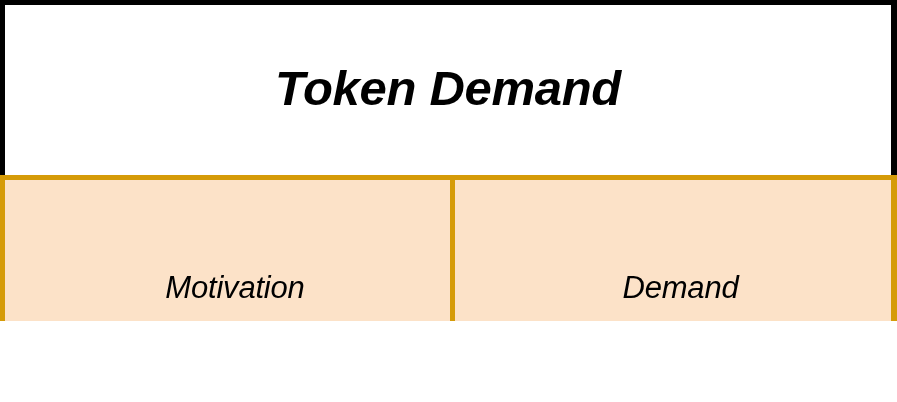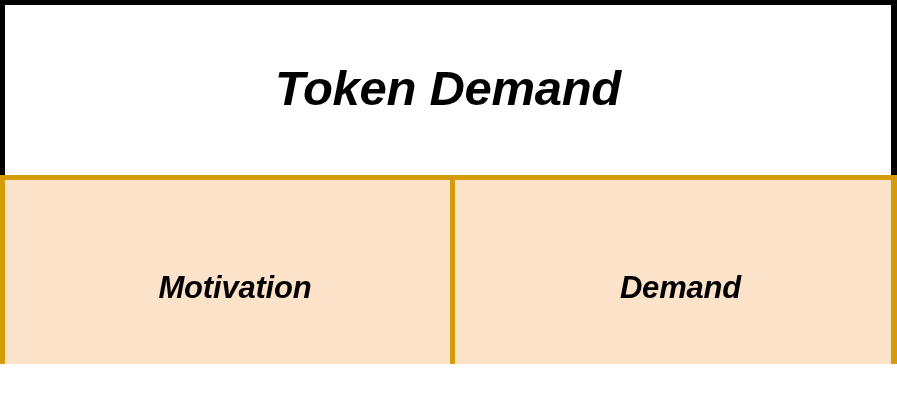--- a/index.html
+++ b/index.html
@@ -8,21 +8,21 @@
     padding: 0;
     background: #ffffff;
   }
   body {
     font-family: "Liberation Sans", sans-serif;
   }
 
   #diagram-root {
     position: relative;
     width: 897px;
-    height: 364px;
+    height: 321px;
     overflow: hidden;
     background: #ffffff;
     box-sizing: border-box;
   }
 
   
   .header-card {
     position: absolute;
     left: 0px;
     top: 0px;
@@ -81,21 +81,21 @@
 
   .cell-reason {
     width: 444px;
     border-left-width: 2px;
     border-right-width: 6px;
   }
 
   .cell-label {
     font-family: "Liberation Sans", sans-serif;
     font-size: 31px;
-    font-weight: bold;
+    font-weight: normal;
     font-style: italic;
     color: #000000;
     line-height: 1;
     letter-spacing: -0.2px;
     white-space: nowrap;
     user-select: none;
     position: relative;
     top: -1px;
     margin-left: 15px;
   }

